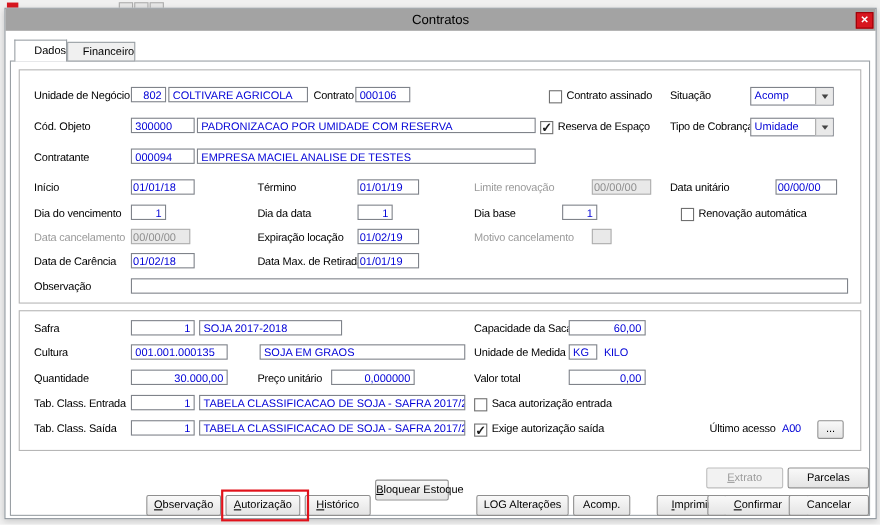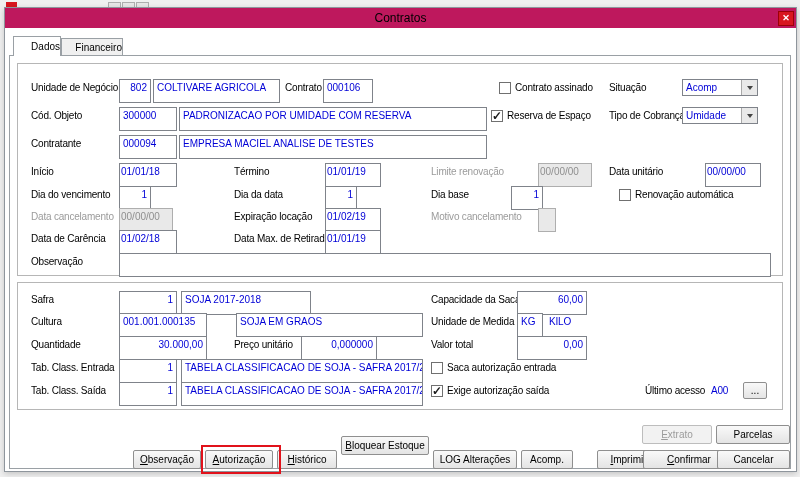--- a/index.html
+++ b/index.html
@@ -3,34 +3,34 @@
 <meta charset="utf-8">
 <style>
   html,body{margin:0;padding:0;}
   body{width:800px;height:477px;position:relative;overflow:hidden;background:#f0f0f0;
        font-family:"Liberation Sans",sans-serif;font-size:10px;color:#000;}
   .applogo{position:absolute;left:6px;top:2px;width:11px;height:12px;background:#d8161f;
        clip-path:polygon(0 0,100% 0,100% 68%,50% 100%,0 68%);}
   .winbtn{position:absolute;top:2px;width:13px;height:12px;background:#e7e7e7;border:1px solid #adadad;box-sizing:border-box;}
   .dialog{position:absolute;left:4px;top:7px;width:791px;height:463px;background:#fff;
        border:1px solid #8e959c;box-shadow:0 2px 6px rgba(0,0,0,.18);}
-  .titlebar{position:absolute;left:0;top:0;right:0;height:20px;background:#be185d;}
+  .titlebar{position:absolute;left:0;top:0;right:0;height:20px;background:#a3a3a3;}
   .title{position:absolute;left:0;right:0;top:0;height:20px;line-height:20px;text-align:center;font-size:12px;}
   .closebtn{position:absolute;right:2px;top:3px;width:16px;height:15px;background:#d8161f;border:1px solid #9c0007;
        color:#fff;font-size:9px;line-height:13px;text-align:center;font-weight:bold;box-sizing:border-box;cursor:default;}
   .tab{position:absolute;top:30px;height:18px;line-height:17px;text-align:right;background:#f0f0f0;
        border:1px solid #9aa0a5;box-sizing:border-box;z-index:1;}
   .tab.sel{top:28px;height:20px;line-height:20px;background:#fff;border-bottom:none;z-index:3;}
   .page{position:absolute;left:4px;top:47px;width:782px;height:414px;background:#fff;
        border:1px solid #9aa0a5;box-sizing:border-box;z-index:0;}
   .gbox{position:absolute;border:1px solid #b6b6b6;background:#fff;z-index:1;}
   .lbl{position:absolute;height:17px;line-height:17px;white-space:nowrap;letter-spacing:-0.2px;z-index:2;}
   .lbl.dis{color:#9b9b9b;}
   .lbl.blue{color:#0000d6;}
-  .fld{position:absolute;height:24px;line-height:15px;box-sizing:border-box;background:#fff;
+  .fld{position:absolute;height:14px;line-height:15px;box-sizing:border-box;background:#fff;
        border:1px solid #7f838a;color:#0000d6;padding:0 3px;white-space:nowrap;overflow:hidden;z-index:2;}
   .fld.num{text-align:right;}
   .fld.ctr{text-align:left;padding:0 1px;}
   .fld.dis{background:#e9e9e9;border-color:#aeaeae;color:#8f8f8f;}
   .chk{position:absolute;display:flex;align-items:center;gap:4px;height:15px;z-index:2;}
   .cbox{width:12px;height:12px;background:#fff;border:1px solid #707070;box-sizing:border-box;position:relative;flex:0 0 auto;}
   .cbox.checked::after{content:"✓";position:absolute;left:0;top:-2px;font-size:12px;font-weight:bold;color:#1a1a1a;}
   .clab{white-space:nowrap;letter-spacing:-0.2px;}
   .dd{position:absolute;height:17px;box-sizing:border-box;border:1px solid #7f838a;background:#fff;z-index:2;}
   .ddv{position:absolute;left:3px;top:0;line-height:15px;color:#0000d6;}
@@ -175,19 +175,19 @@
   <span class="lbl blue" style="left:706px;top:374px">A00</span>
   <div class="btn" style="left:738px;top:374px;width:24px;height:17px;line-height:15px">...</div>
 
   <div class="btn dis acc" style="left:637px;top:417px;width:70px">Extrato</div>
   <div class="btn" style="left:711px;top:417px;width:74px">Parcelas</div>
 
   <div class="btn acc" style="left:128px;top:442px;width:68px">Observação</div>
   <div class="btn acc" style="left:200px;top:442px;width:68px">Autorização</div>
   <div class="hl" style="left:196px;top:437px;width:76px;height:25px"></div>
   <div class="btn acc" style="left:272px;top:442px;width:60px">Histórico</div>
-  <div class="btn acc" style="left:336px;top:428px;width:88px">Bloquear Estoque</div>
+  <div class="btn acc" style="left:336px;top:428px;width:67px">Bloquear Estoque</div>
   <div class="btn" style="left:428px;top:442px;width:84px">LOG Alterações</div>
   <div class="btn" style="left:516px;top:442px;width:52px">Acomp.</div>
   <div class="btn acc" style="left:592px;top:442px;width:63px">Imprimir</div>
   <div class="btn acc" style="left:638px;top:442px;width:92px">Confirmar</div>
   <div class="btn" style="left:712px;top:442px;width:73px">Cancelar</div>
 </div>
 
 </body></html>

